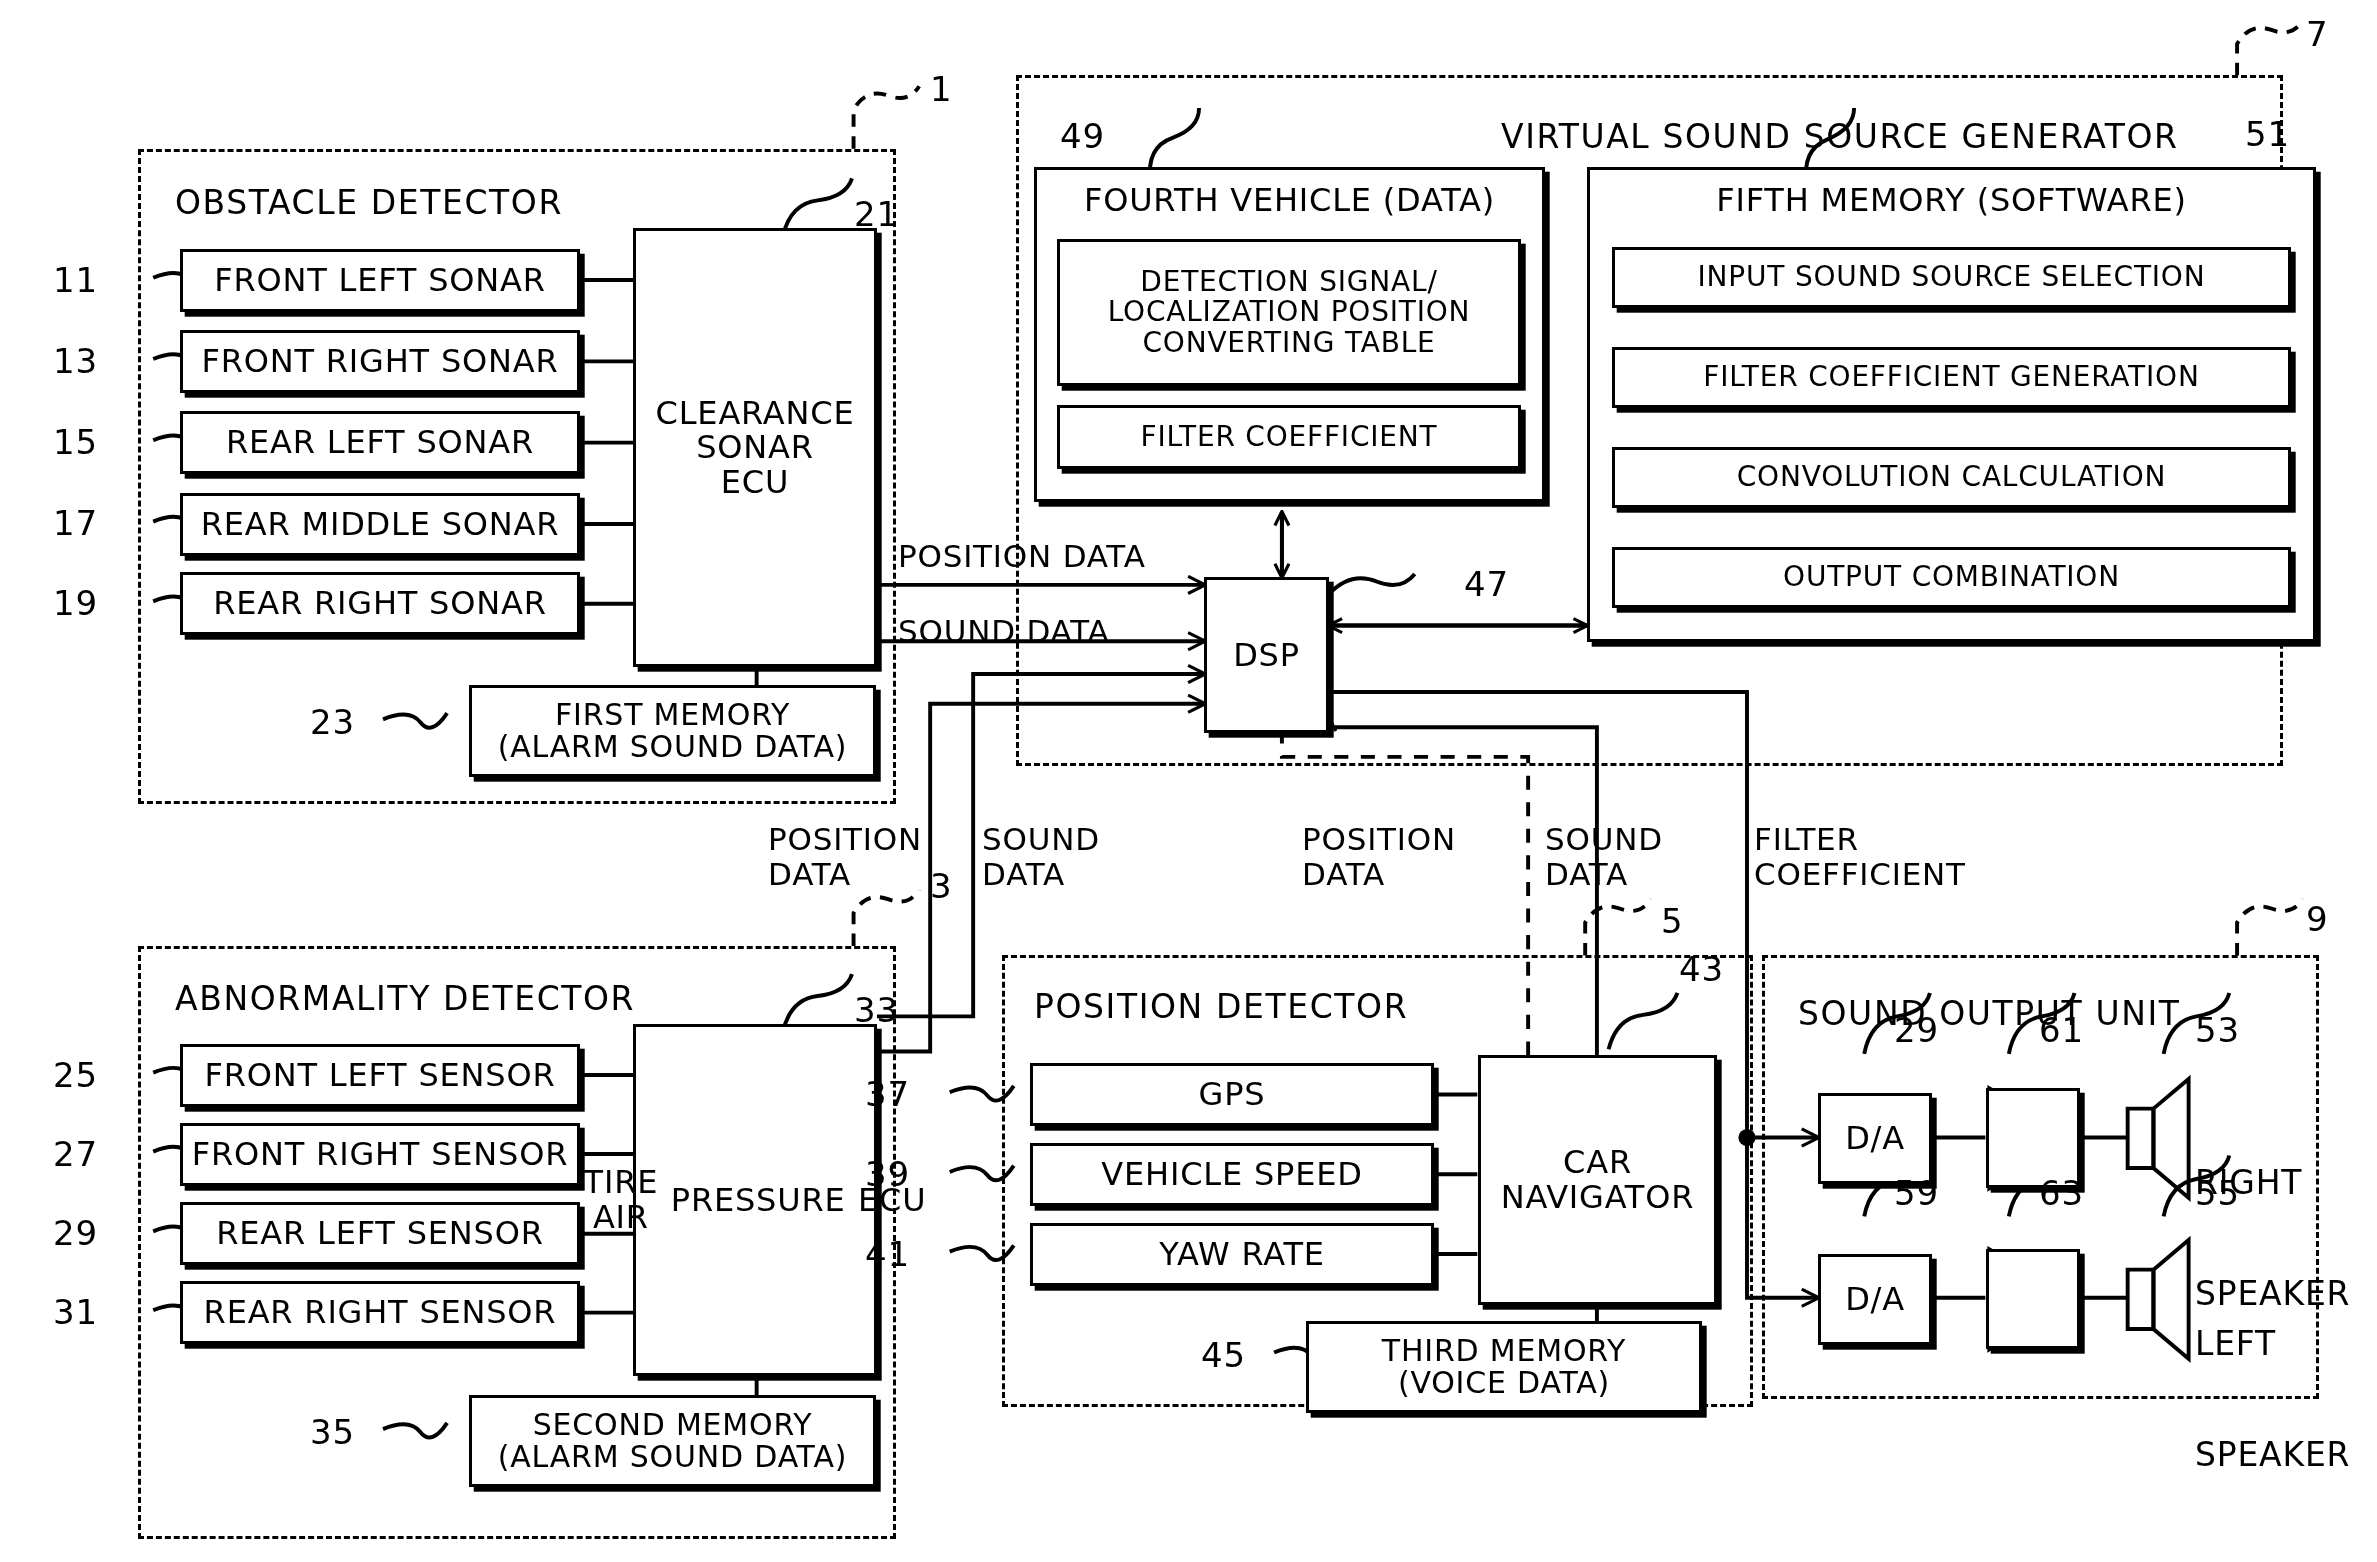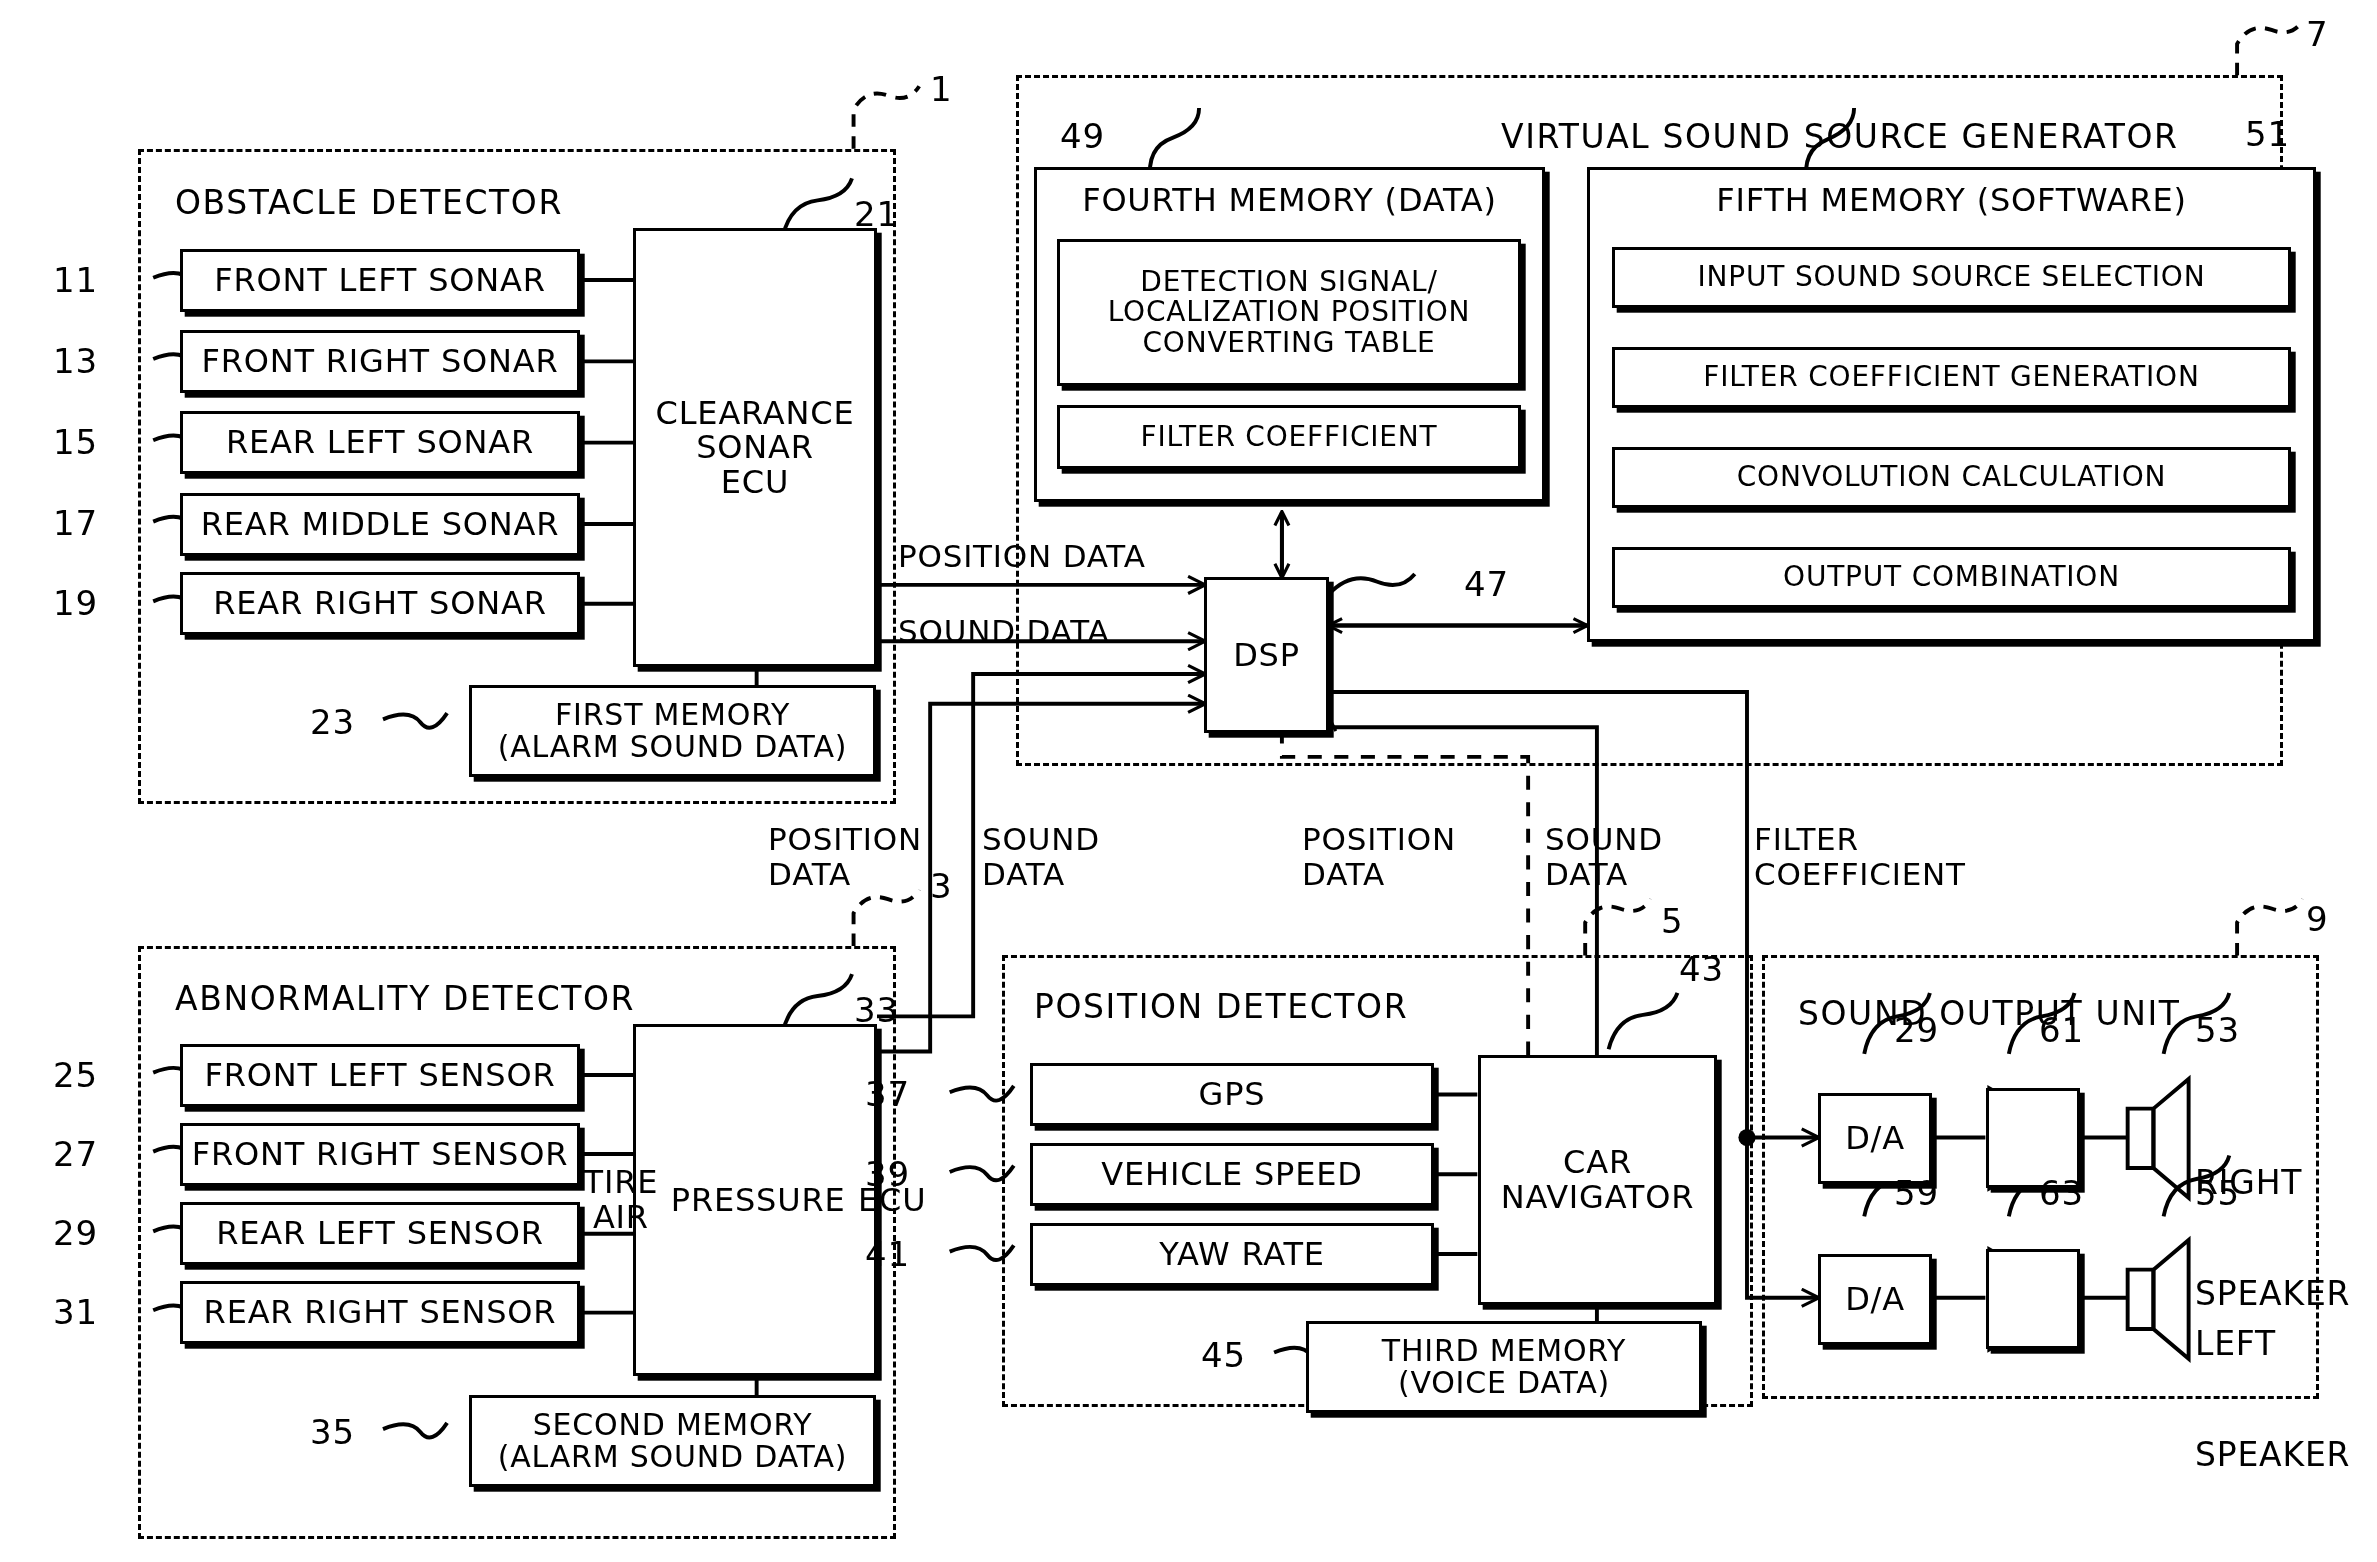--- a/index.html
+++ b/index.html
@@ -228,21 +228,21 @@
     <span>FIRST MEMORY</span>
     <span>(ALARM SOUND DATA)</span>
   </div>
 
   <div class="group" style="left:1016px; top:75px; width:1267px; height:691px;"></div>
   <div class="group-title" style="left:1501px; top:117px;">VIRTUAL SOUND SOURCE GENERATOR</div>
   <div class="ref" style="left:2306px; top:14px;">7</div>
 
   <div class="ref" style="left:1060px; top:116px;">49</div>
   <div class="box" style="left:1034px; top:167px; width:511px; height:335px; flex-direction:column; justify-content:flex-start;">
-    <span style="margin-top:12.5px;">FOURTH MEMORY (DATA)</span>
+    <span style="margin-top:12.5px;">FOURTH VEHICLE (DATA)</span>
   </div>
   <div class="box small" style="left:1057px; top:239px; width:464px; height:147px; flex-direction:column;">
     <span>DETECTION SIGNAL/</span>
     <span>LOCALIZATION POSITION</span>
     <span>CONVERTING TABLE</span>
   </div>
   <div class="box small" style="left:1057px; top:405px; width:464px; height:64px;">
     <span>FILTER COEFFICIENT</span>
   </div>
 

